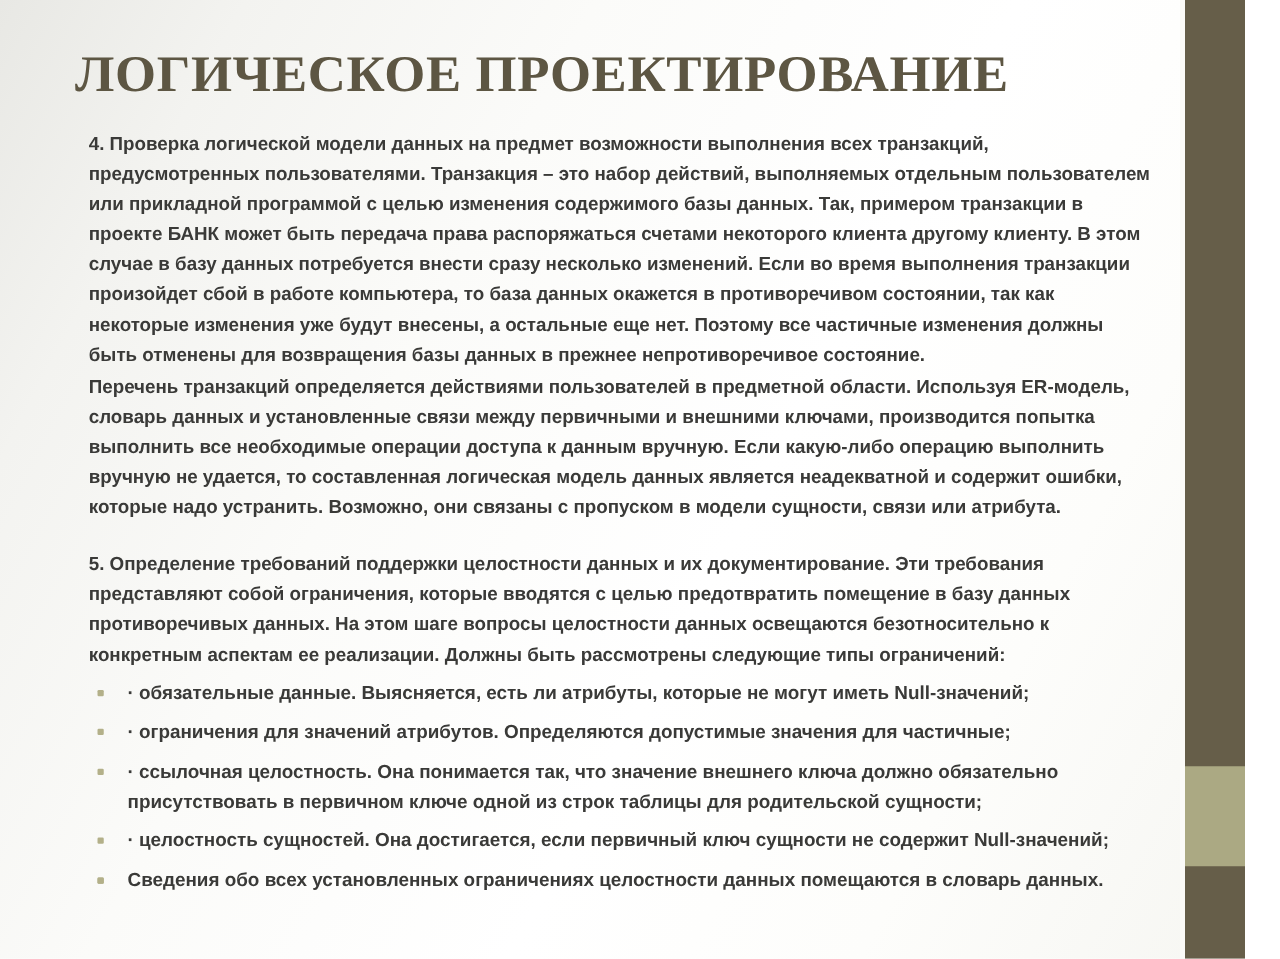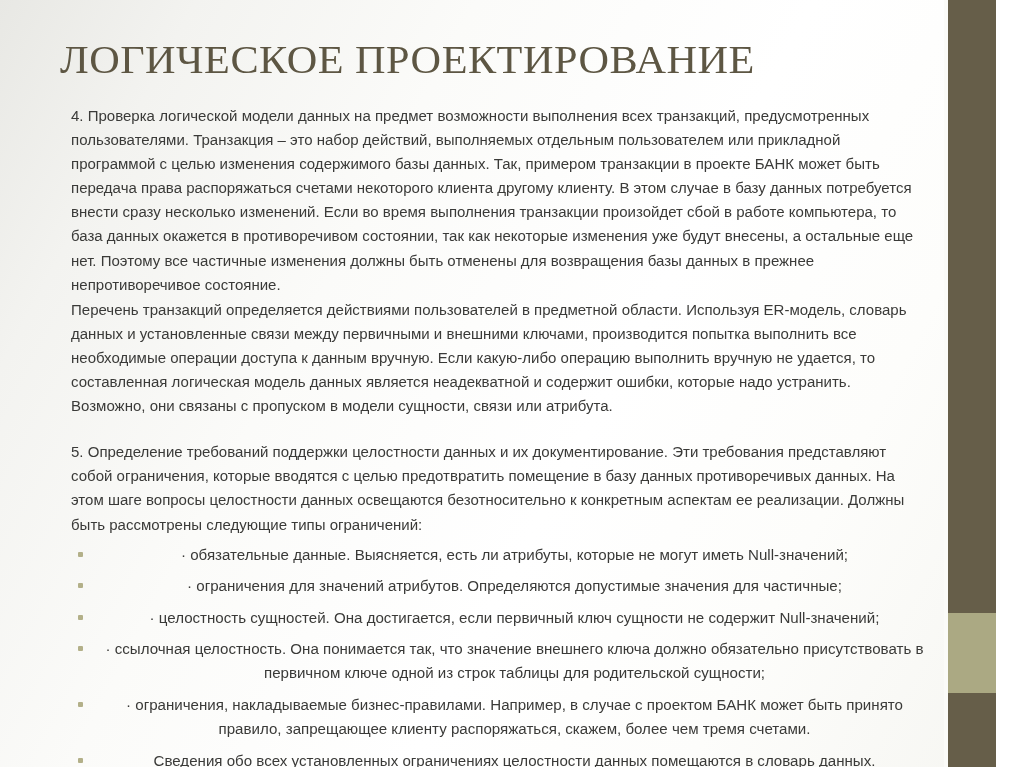--- a/index.html
+++ b/index.html
@@ -15,20 +15,21 @@
     background: #ffffff;
   }
 
   .slide {
     position: relative;
     width: 996px;
     height: 767px;
     overflow: hidden;
     background:
       linear-gradient(118deg, #e8e8e4 0%, #f3f3f0 14%, #fbfbf9 34%, #ffffff 58%, #fdfdfb 78%, #f6f6f2 100%);
+    font-weight: bold;
   }
 
   
   .side-bar {
     position: absolute;
     top: 0;
     left: 948px;
     width: 76px;
     height: 767px;
     background: #665e49;
@@ -94,21 +95,20 @@
   .bullets {
     margin: 6px 0 0 0;
     padding: 0;
     list-style: none;
   }
   .bullet-item {
     position: relative;
     padding-left: 31px;
     margin-bottom: 7.5px;
     line-height: 24.1px;
-    text-align: center;
   }
   .bullet-marker {
     position: absolute;
     left: 7px;
     top: 9px;
     width: 5px;
     height: 5px;
     background: #b3b089;
     border-radius: 1px;
   }
@@ -136,29 +136,28 @@
       <li class="bullet-item">
         <span class="bullet-marker"></span>
         <span>· обязательные данные. Выясняется, есть ли атрибуты, которые не могут иметь Null-значений;</span>
       </li>
       <li class="bullet-item">
         <span class="bullet-marker"></span>
         <span>· ограничения для значений атрибутов. Определяются допустимые значения для частичные;</span>
       </li>
       <li class="bullet-item">
         <span class="bullet-marker"></span>
+        <span>· ссылочная целостность. Она понимается так, что значение внешнего ключа должно обязательно присутствовать в первичном ключе одной из строк таблицы для родительской сущности;</span>
+      </li>
+      <li class="bullet-item">
+        <span class="bullet-marker"></span>
         <span>· целостность сущностей. Она достигается, если первичный ключ сущности не содержит Null-значений;</span>
       </li>
       <li class="bullet-item">
         <span class="bullet-marker"></span>
-        <span>· ссылочная целостность. Она понимается так, что значение внешнего ключа должно обязательно присутствовать в первичном ключе одной из строк таблицы для родительской сущности;</span>
-      </li>
-      <li class="bullet-item">
-        <span class="bullet-marker"></span>
-        <span>· ограничения, накладываемые бизнес-правилами. Например, в случае с проектом БАНК может быть принято правило, запрещающее клиенту распоряжаться, скажем, более чем тремя счетами.</span>
       </li>
       <li class="bullet-item">
         <span class="bullet-marker"></span>
         <span>Сведения обо всех установленных ограничениях целостности данных помещаются в словарь данных.</span>
       </li>
     </ul>
 
   </div>
 </div>
 

